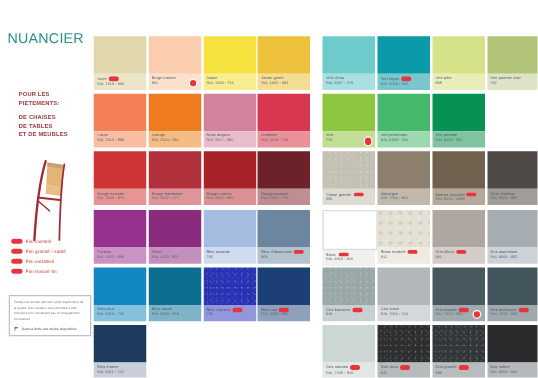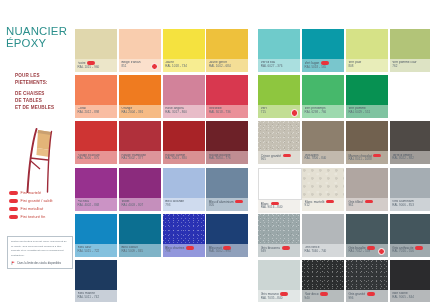--- a/index.html
+++ b/index.html
@@ -90,21 +90,20 @@
 </style>
 </head>
 <body>
 
 <div id="sheet">
 
   <div id="left">
 
     <div class="brand">
       <div class="brand-l1">NUANCIER</div>
-      <div class="brand-l2">ÉPOXY</div>
     </div>
 
     <div class="intro">
       <div class="intro-b">POUR LES</div>
       <div class="intro-b">PIETEMENTS:</div>
       <div class="intro-gap"></div>
       <div class="intro-b">DE CHAISES</div>
       <div class="intro-b">DE TABLES</div>
       <div class="intro-b">ET DE MEUBLES</div>
     </div>

